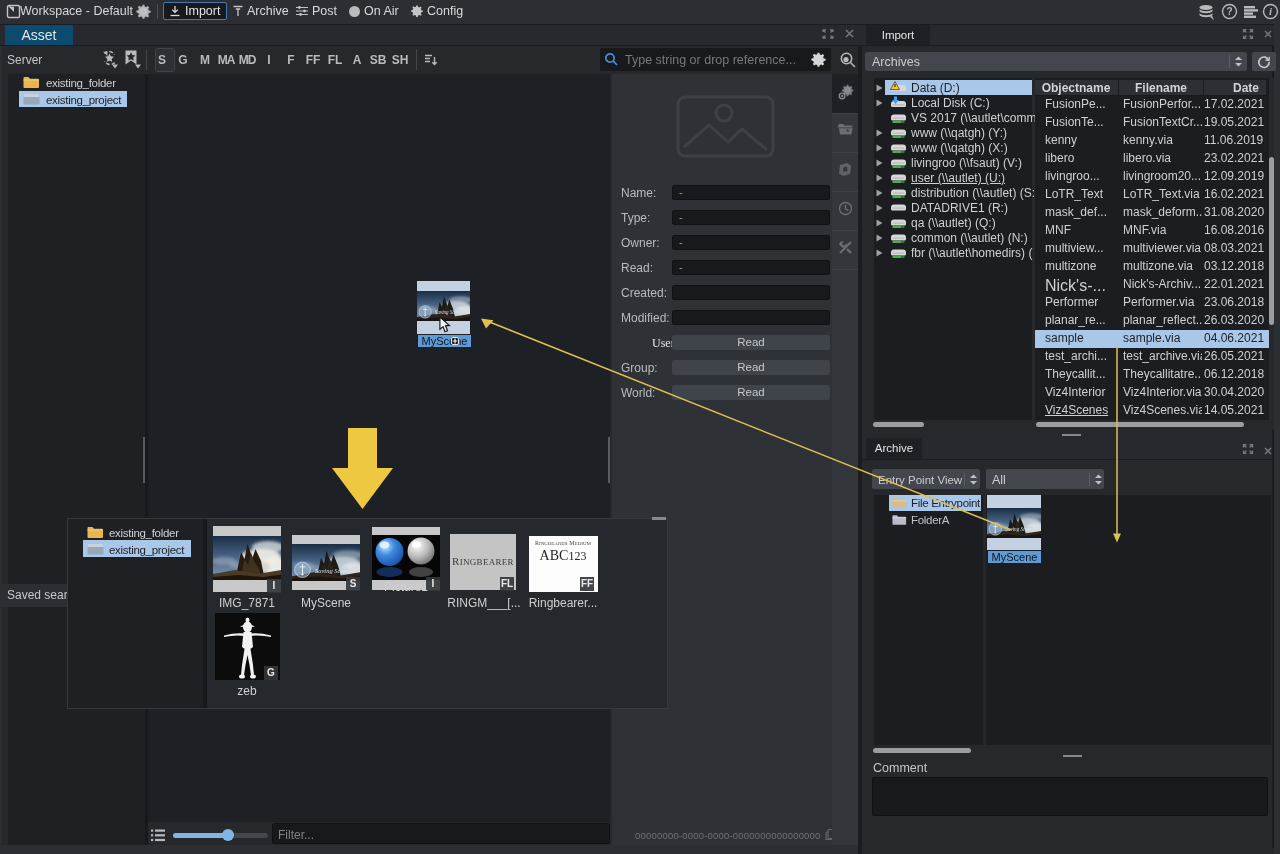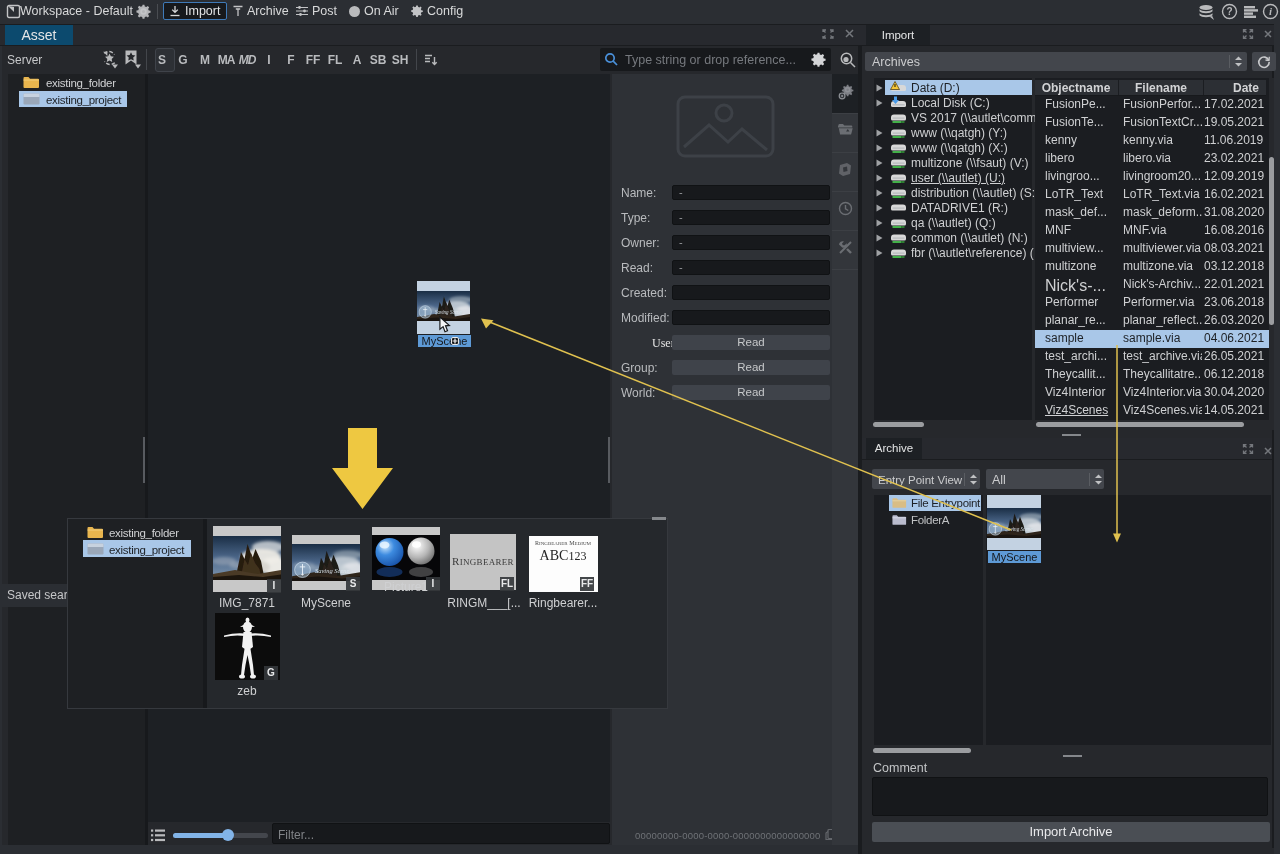--- a/index.html
+++ b/index.html
@@ -107,21 +107,21 @@
       <path fill="#26282c" d="M7 2.2 l1.35 2.75 3.05.45 -2.2 2.15 .52 3.05 -2.72-1.45 -2.72 1.45 .52-3.05 -2.2-2.15 3.05-.45z"></path>
       <path fill="#b9babc" d="M11 14.5 l6 0 -3 4z"></path>
     </svg>
 <div class="abs" style="left:146px;top:49px;width:1px;height:21px;background:#43464b;"></div>
 <div class="abs" style="left:155px;top:48px;width:20px;height:24px;background:#2d3035;border:1px solid #3f434a;border-radius:3px;box-sizing:border-box;"></div>
 <div class="abs txt" style="left:0;top:53px;width:324px;color:#b9bbbe;font-size:12px;font-weight:bold;">
 <span class="abs" style="left:162px;transform:translateX(-50%);">S</span>
 <span class="abs" style="left:183px;transform:translateX(-50%);">G</span>
 <span class="abs" style="left:205px;transform:translateX(-50%);">M</span>
 <span class="abs" style="left:226px;transform:translateX(-50%);letter-spacing:-1px;">MA</span>
-<span class="abs" style="left:247px;transform:translateX(-50%);letter-spacing:-1px;font-style:italic;">MD</span>
+<span class="abs" style="left:247px;transform:translateX(-50%);letter-spacing:-1px;">MD</span>
 <span class="abs" style="left:269px;transform:translateX(-50%);">I</span>
 <span class="abs" style="left:291px;transform:translateX(-50%);">F</span>
 <span class="abs" style="left:313px;transform:translateX(-50%);">FF</span>
 <span class="abs" style="left:335px;transform:translateX(-50%);">FL</span>
 <span class="abs" style="left:357px;transform:translateX(-50%);">A</span>
 <span class="abs" style="left:378px;transform:translateX(-50%);">SB</span>
 <span class="abs" style="left:400px;transform:translateX(-50%);">SH</span>
 </div>
 <div class="abs" style="left:416px;top:49px;width:1px;height:21px;background:#43464b;"></div>
 <svg class="abs" style="left:424px;top:54px" width="14" height="12" viewBox="0 0 14 12" stroke="#b9babc" stroke-width="1.4" fill="none">
@@ -328,21 +328,21 @@
       <div class="abs txt" style="left:911px;top:141px;color:#cfd0d2;font-size:12px;">www (\\qatgh) (X:)</div>
       <svg class="abs" style="left:876px;top:159px" width="7" height="8" viewBox="0 0 7 8">
         <path d="M0.5 0.5 L6.5 4 L0.5 7.5 Z" fill="#9fa1a4"></path>
       </svg>
       <div class="abs" style="left:890px;top:156px"><svg width="17" height="14" viewBox="0 0 17 14">
           <path fill="#d8d8d8" d="M4 3.5 h9 a3 3 0 0 1 3 3 v1.5 a1.5 1.5 0 0 1 -1.5 1.5 h-12 a1.5 1.5 0 0 1 -1.5 -1.5 v-1.5 a3 3 0 0 1 3 -3 z"></path>
           <path fill="#8e949c" d="M2.6 6.5 h11.8 v1.2 h-11.8 z" opacity="0.45"></path>
           <path fill="#43b049" d="M2.5 10 h9 v2 h-9 z"></path>
           <path fill="#2e7d33" d="M11.5 10 h3 v2 h-3 z"></path>
         </svg></div>
-      <div class="abs txt" style="left:911px;top:156px;color:#cfd0d2;font-size:12px;">multizone (\\fsaut) (V:)</div>
+      <div class="abs txt" style="left:911px;top:156px;color:#cfd0d2;font-size:12px;">livingroo (\\fsaut) (V:)</div>
       <svg class="abs" style="left:876px;top:174px" width="7" height="8" viewBox="0 0 7 8">
         <path d="M0.5 0.5 L6.5 4 L0.5 7.5 Z" fill="#9fa1a4"></path>
       </svg>
       <div class="abs" style="left:890px;top:171px"><svg width="17" height="14" viewBox="0 0 17 14">
           <path fill="#d8d8d8" d="M4 3.5 h9 a3 3 0 0 1 3 3 v1.5 a1.5 1.5 0 0 1 -1.5 1.5 h-12 a1.5 1.5 0 0 1 -1.5 -1.5 v-1.5 a3 3 0 0 1 3 -3 z"></path>
           <path fill="#8e949c" d="M2.6 6.5 h11.8 v1.2 h-11.8 z" opacity="0.45"></path>
           <path fill="#43b049" d="M2.5 10 h9 v2 h-9 z"></path>
           <path fill="#2e7d33" d="M11.5 10 h3 v2 h-3 z"></path>
         </svg></div>
       <div class="abs txt" style="left:911px;top:171px;color:#cfd0d2;font-size:12px;text-decoration:underline;">user (\\autlet) (U:)</div>
@@ -386,21 +386,21 @@
       <div class="abs txt" style="left:911px;top:231px;color:#cfd0d2;font-size:12px;">common (\\autlet) (N:)</div>
       <svg class="abs" style="left:876px;top:249px" width="7" height="8" viewBox="0 0 7 8">
         <path d="M0.5 0.5 L6.5 4 L0.5 7.5 Z" fill="#9fa1a4"></path>
       </svg>
       <div class="abs" style="left:890px;top:246px"><svg width="17" height="14" viewBox="0 0 17 14">
           <path fill="#d8d8d8" d="M4 3.5 h9 a3 3 0 0 1 3 3 v1.5 a1.5 1.5 0 0 1 -1.5 1.5 h-12 a1.5 1.5 0 0 1 -1.5 -1.5 v-1.5 a3 3 0 0 1 3 -3 z"></path>
           <path fill="#8e949c" d="M2.6 6.5 h11.8 v1.2 h-11.8 z" opacity="0.45"></path>
           <path fill="#43b049" d="M2.5 10 h9 v2 h-9 z"></path>
           <path fill="#2e7d33" d="M11.5 10 h3 v2 h-3 z"></path>
         </svg></div>
-      <div class="abs txt" style="left:911px;top:246px;color:#cfd0d2;font-size:12px;">fbr (\\autlet\reference) (</div>
+      <div class="abs txt" style="left:911px;top:246px;color:#cfd0d2;font-size:12px;">fbr (\\autlet\homedirs) (</div>
     </div>
 
 <div class="abs" style="left:1035px;top:78px;width:239px;height:352px;background:#1b1d21;"></div>
 <div class="abs" style="left:1035px;top:80px;width:231px;height:15px;background:#2c2f34;border-bottom:1px solid #17191c;"></div>
 <div class="abs" style="left:1118px;top:80px;width:1px;height:15px;background:#1b1d21;"></div>
 <div class="abs" style="left:1203px;top:80px;width:1px;height:15px;background:#1b1d21;"></div>
 <div class="abs txt" style="left:1076px;top:81px;transform:translateX(-50%);color:#d2d3d5;font-size:12px;font-weight:bold;">Objectname</div>
 <div class="abs txt" style="left:1161px;top:81px;transform:translateX(-50%);color:#d2d3d5;font-size:12px;font-weight:bold;">Filename</div>
 <div class="abs txt" style="left:1259px;top:81px;transform:translateX(-100%);color:#d2d3d5;font-size:12px;font-weight:bold;">Date</div>
 <div id="imptable">
@@ -508,21 +508,20 @@
 <div class="abs" style="left:1063px;top:755px;width:19px;height:2px;background:#85888c;"></div>
 
 <div class="abs" style="left:987px;top:495px;width:54px;height:55px;background:#c3d2e2;"></div>
 <svg class="abs" style="left:987px;top:508px" width="54" height="30" viewBox="0 0 68 38" preserveAspectRatio="none">
       <use href="#scenedark"></use>
     </svg>
 <div class="abs" style="left:988px;top:551px;width:53px;height:12px;background:#5e9ad6;color:#15171a;font-size:11px;line-height:12px;text-align:center;">MyScene</div>
 
 <div class="abs txt" style="left:873px;top:761px;color:#c3c5c7;font-size:12.5px;">Comment</div>
 <div class="abs input" style="left:872px;top:777px;width:396px;height:39px;box-sizing:border-box;"></div>
-<div class="abs" style="left:872px;top:822px;width:398px;height:20px;background:#4a4e54;border-radius:2px;color:#e8e9eb;font-size:13px;line-height:20px;text-align:center;">Import Archive</div>
 
 <div class="abs" style="left:67px;top:518px;width:601px;height:191px;background:#25282c;border:1px solid #36393e;box-sizing:border-box;"></div>
 <div class="abs" style="left:652px;top:517px;width:14px;height:3px;background:#85888c;"></div>
 <div class="abs" style="left:68px;top:519px;width:135px;height:189px;background:#1e2023;"></div>
 <div class="abs" style="left:203px;top:519px;width:4px;height:189px;background:#17191c;"></div>
 <svg class="abs" style="left:87px;top:526px" width="17" height="13" viewBox="0 0 17 13">
       <path fill="#e8b54e" d="M0.5 2 a1 1 0 0 1 1-1 h4 l1.5 1.8 h8 a1 1 0 0 1 1 1 v7.2 a1 1 0 0 1 -1 1 h-13.5 a1 1 0 0 1 -1-1 z"></path>
       <path fill="#f3cf7e" d="M0.5 4.5 h15.5 v-0.9 h-15.5 z"></path>
     </svg>
 <div class="abs txt" style="left:109px;top:527px;color:#d0d1d3;font-size:11.5px;letter-spacing:-0.3px;">existing_folder</div>

